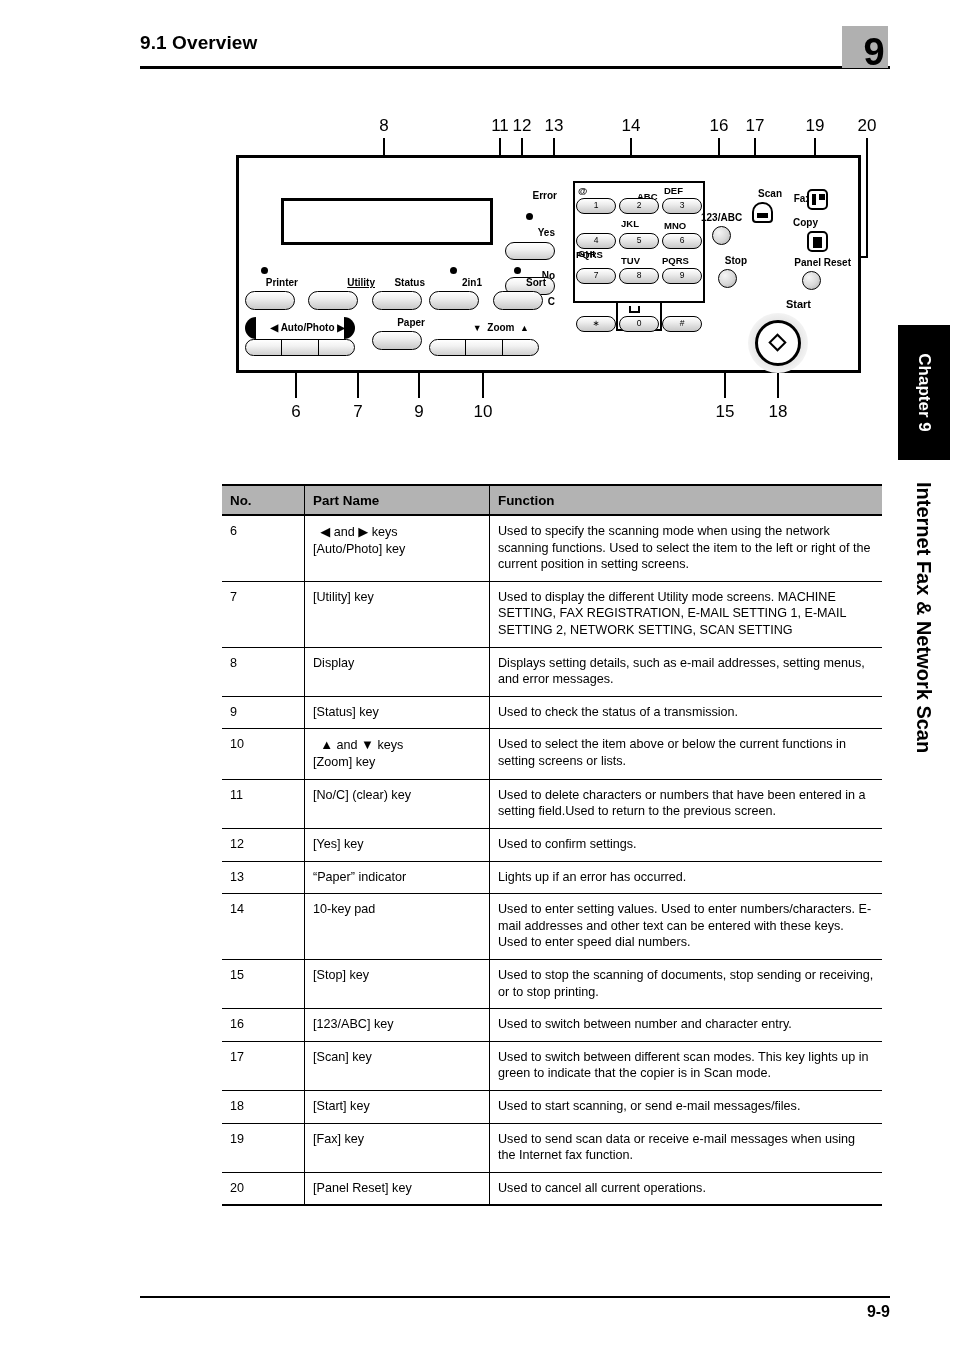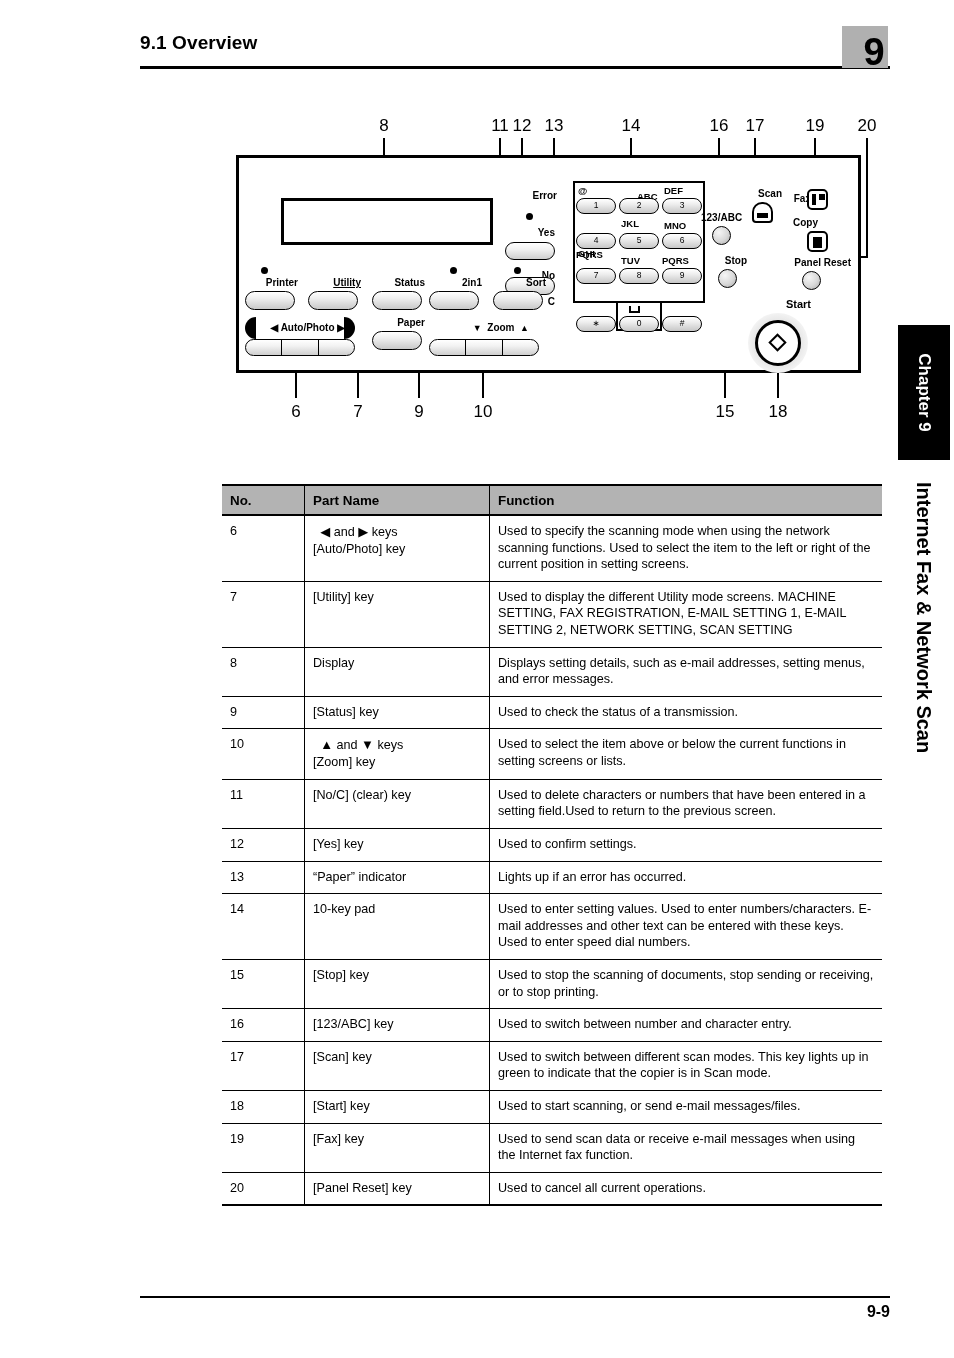--- a/index.html
+++ b/index.html
@@ -378,21 +378,21 @@
     <div class="key-label" style="left:266px; top:69px; width:50px;">Yes</div>
     <div class="key-bar" style="left:266px; top:84px; width:50px; height:18px;"></div>
 
     <div class="key-label" style="left:266px; top:104px; width:50px;margin-top:8px;">No</div>
     <div class="key-bar" style="left:266px; top:119px; width:50px; height:18px;"></div>
     <div class="key-label" style="left:266px; top:138px; width:50px;">C</div>
 
     <div class="key-label" style="left:3px; top:119px; width:56px;">Printer</div>
     <div class="key-oval" style="left:6px; top:133px; width:50px; height:19px;"></div>
 
-    <div class="key-label" style="left:66px; top:119px; width:56px;text-decoration:underline;">Utility</div>
+    <div class="key-label" style="left:80px; top:119px; width:56px;text-decoration:underline;">Utility</div>
     <div class="key-oval" style="left:69px; top:133px; width:50px; height:19px;"></div>
 
     <div class="key-label" style="left:130px; top:119px; width:56px;">Status</div>
     <div class="key-oval" style="left:133px; top:133px; width:50px; height:19px;"></div>
 
     <div class="key-label" style="left:187px; top:119px; width:56px;">2in1</div>
     <div class="key-oval" style="left:190px; top:133px; width:50px; height:19px;"></div>
 
     <div class="key-label" style="left:251px; top:119px; width:56px;">Sort</div>
     <div class="key-oval" style="left:254px; top:133px; width:50px; height:19px;"></div>

